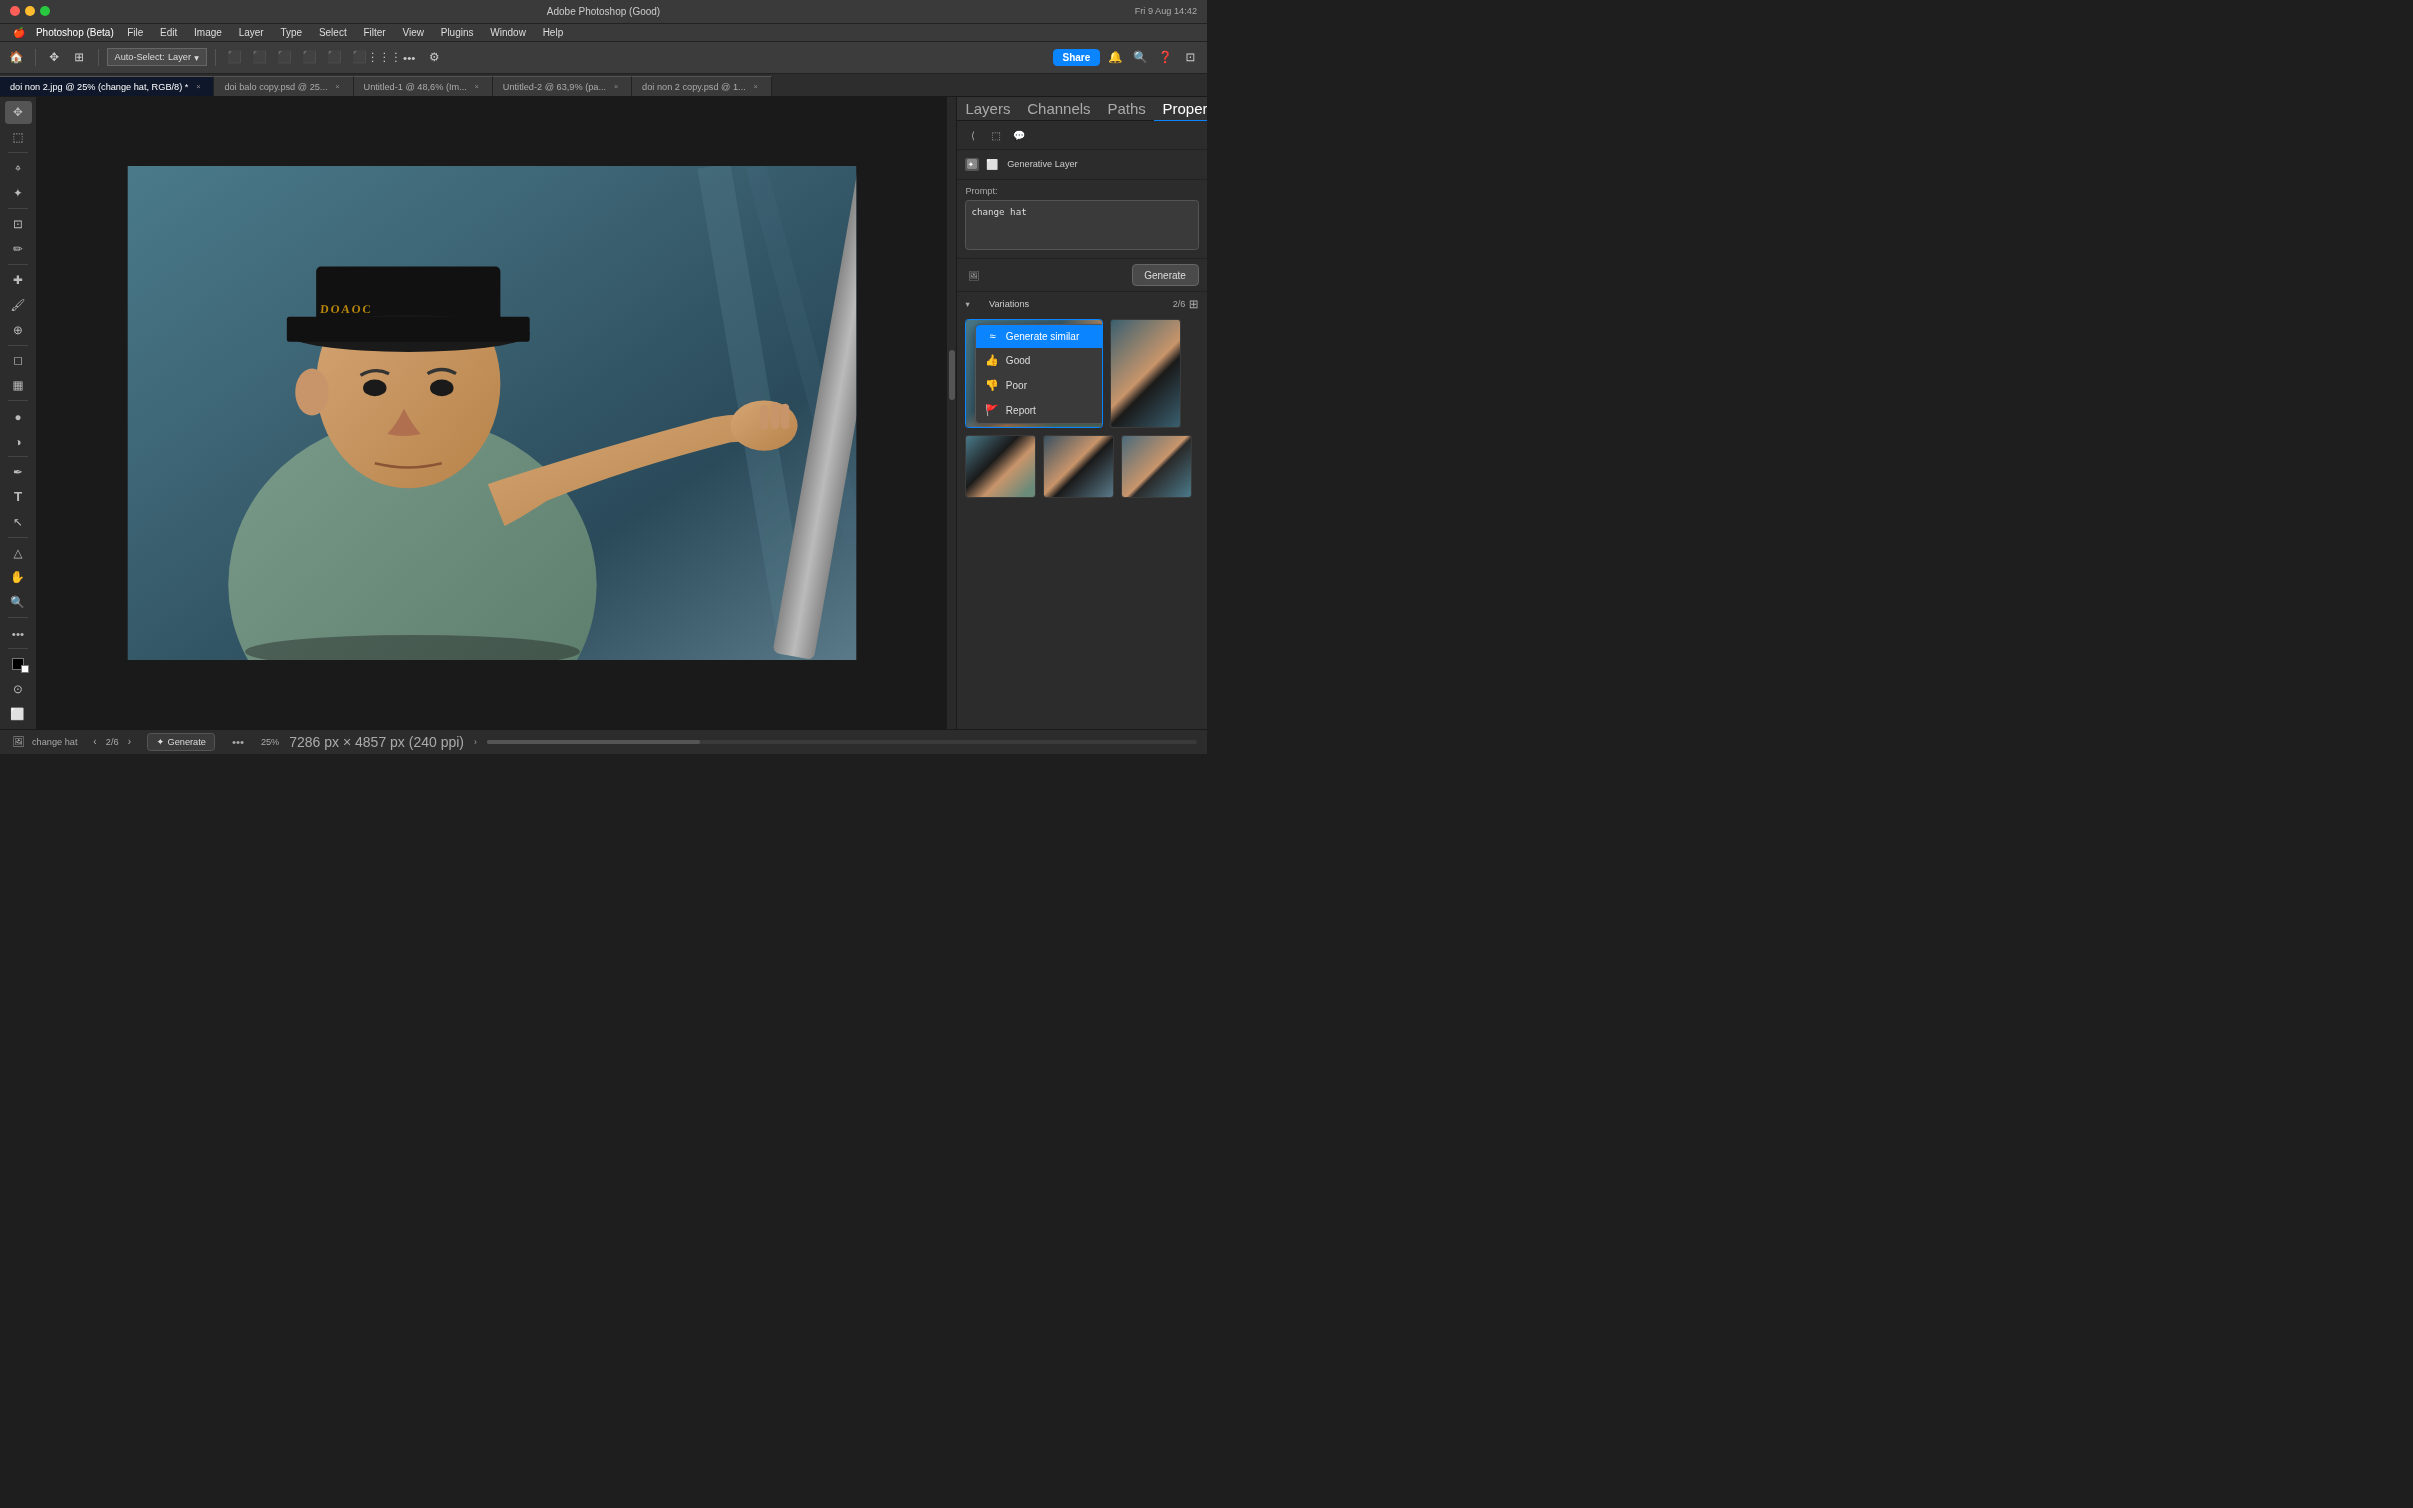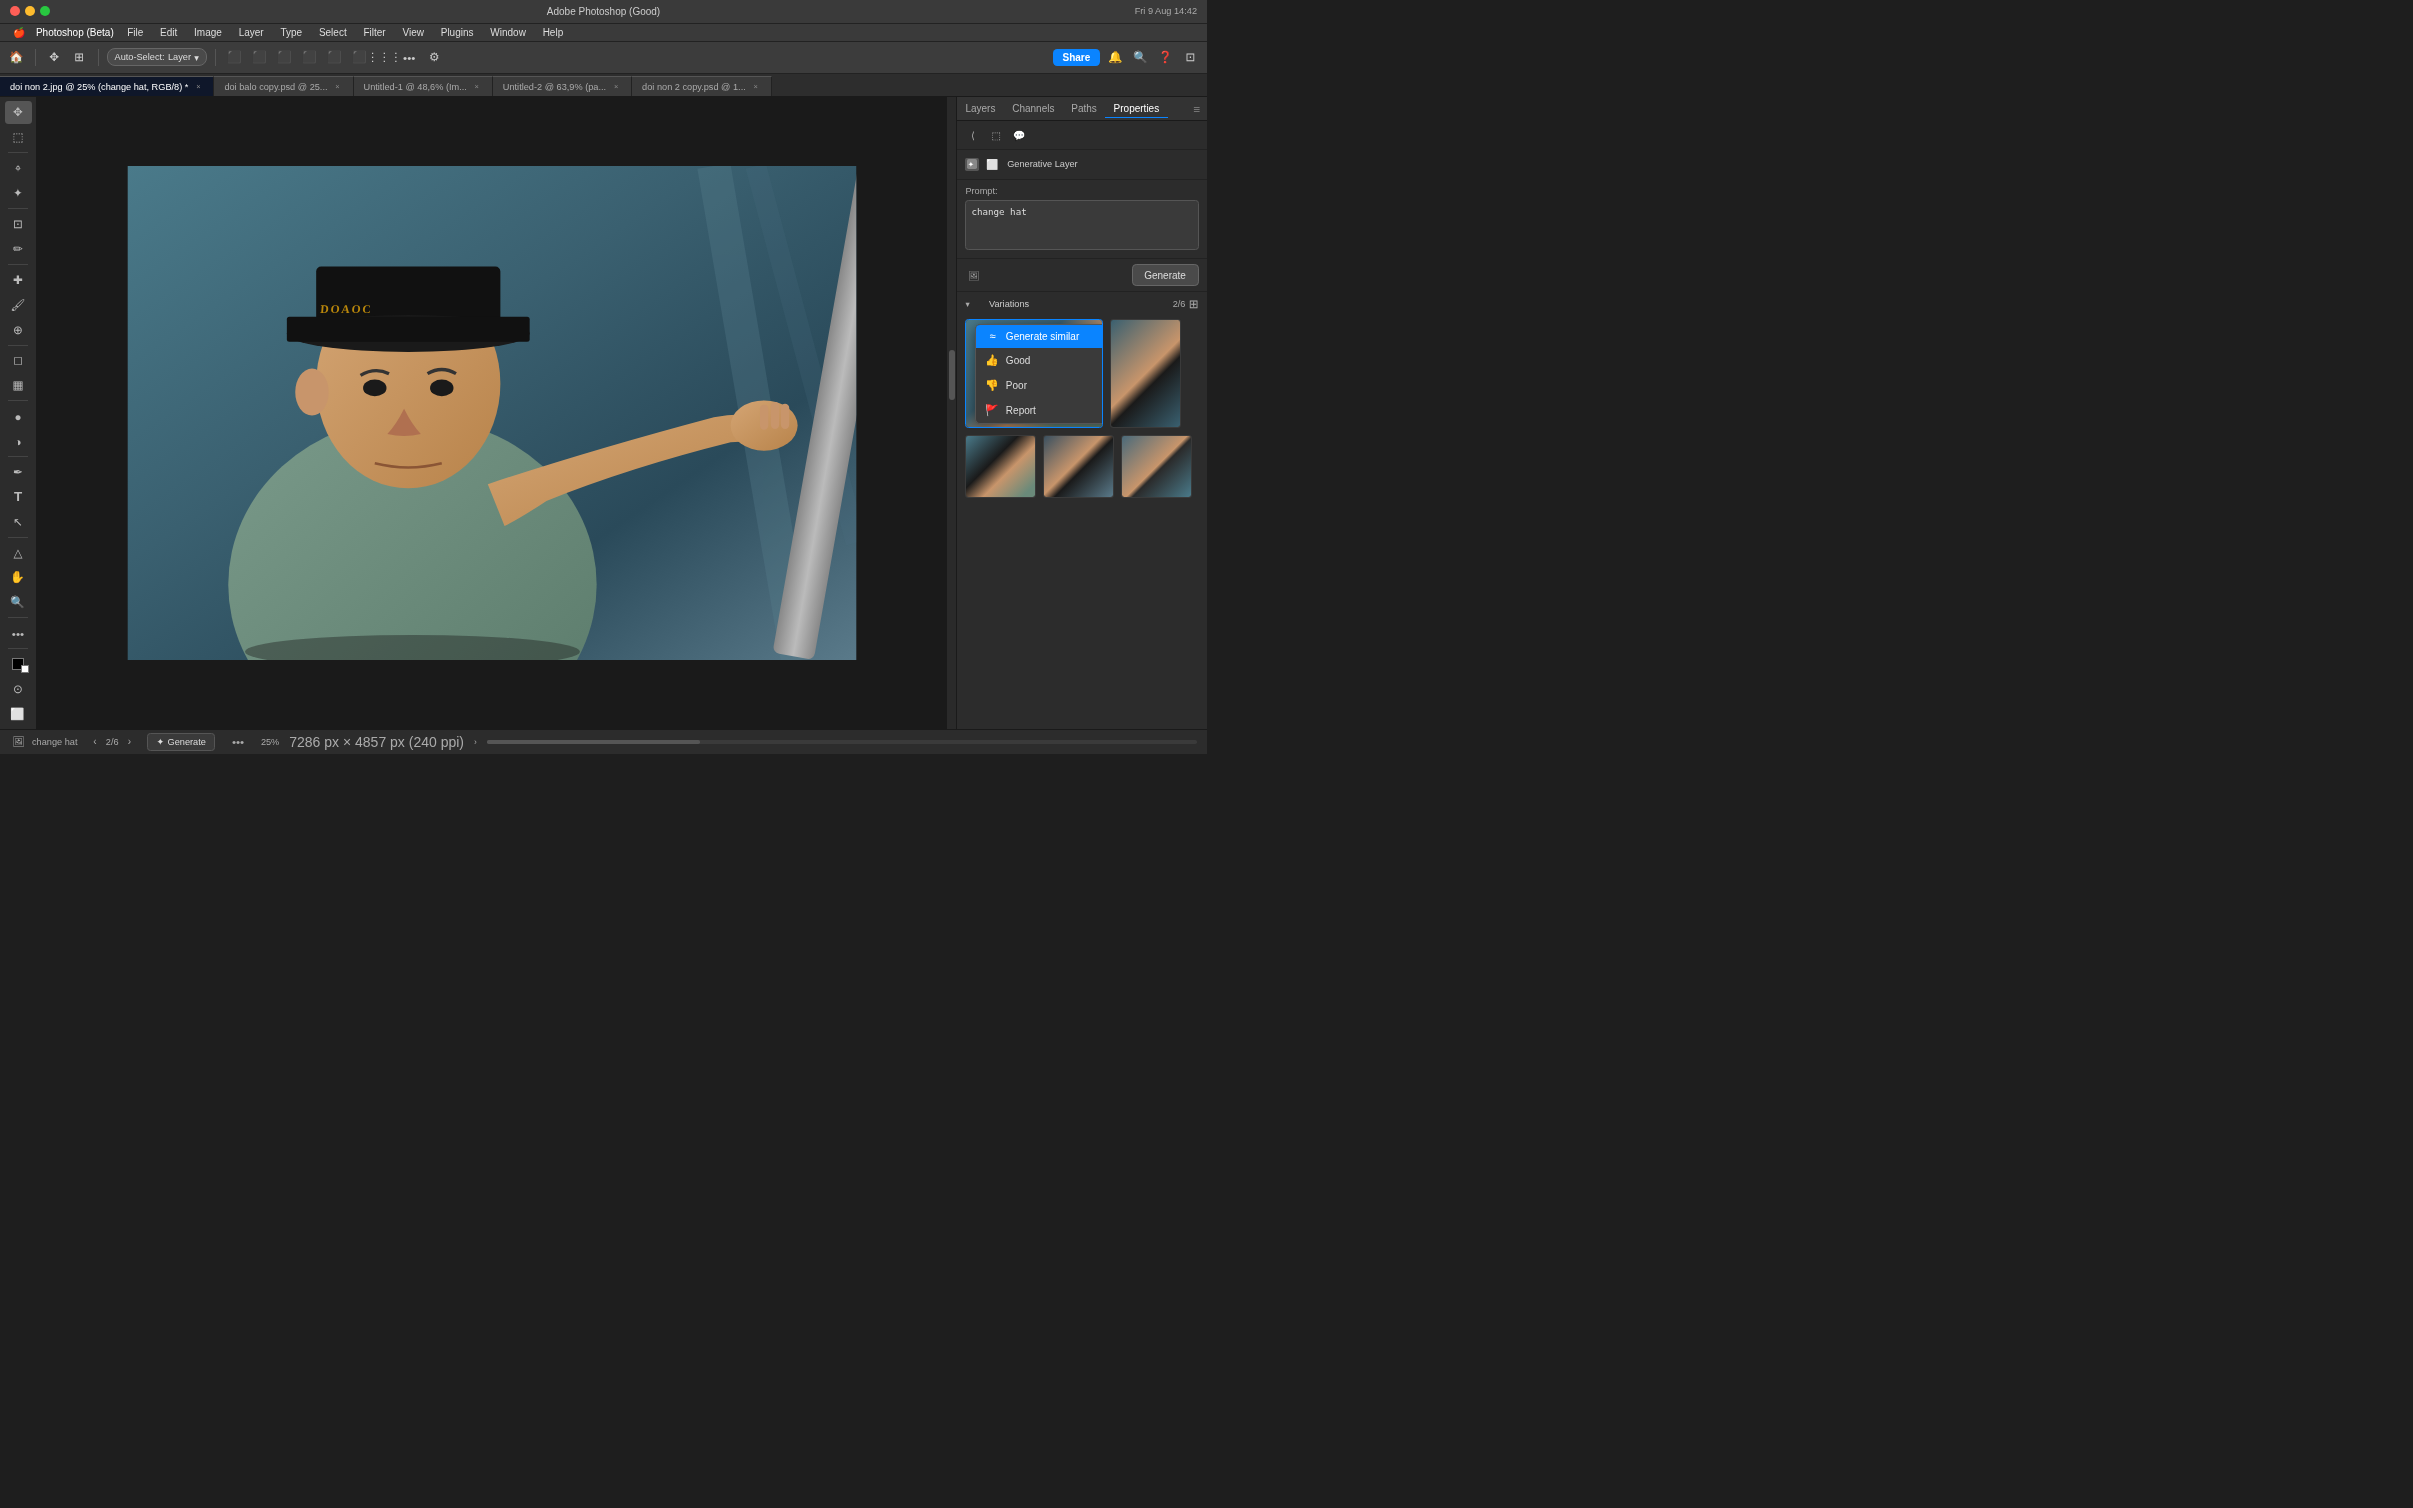--- a/index.html
+++ b/index.html
@@ -101,21 +101,21 @@
     .toolbar-separator {
       width: 0.8px;
       height: 17px;
       background: #555;
       margin: 0 3.4px;
     }
     .toolbar-btn {
       padding: 2.5px 6.7px;
       background: #4a4a4a;
       border: 0.8px solid #666;
-      border-radius: 8px;
+      border-radius: 0;
       font-size: 9.2px;
       color: #ddd;
       cursor: pointer;
       display: flex;
       align-items: center;
       gap: 3.4px;
     }
     .toolbar-share {
       padding: 3.4px 10px;
       background: #0a84ff;
@@ -253,21 +253,21 @@
     }
     .panel-tabs {
       display: flex;
       align-items: center;
       background: #333;
       border-bottom: 0.8px solid #1a1a1a;
       height: 23.5px;
     }
     .panel-tab {
       padding: 3.4px 8.4px;
-      font-size: 10px;
+      font-size: 15px;
       color: #aaa;
       cursor: pointer;
       border-bottom: 1.7px solid transparent;
     }
     .panel-tab.active {
       color: #fff;
       border-bottom-color: #0a84ff;
     }
     .panel-tab-more {
       margin-left: auto;

